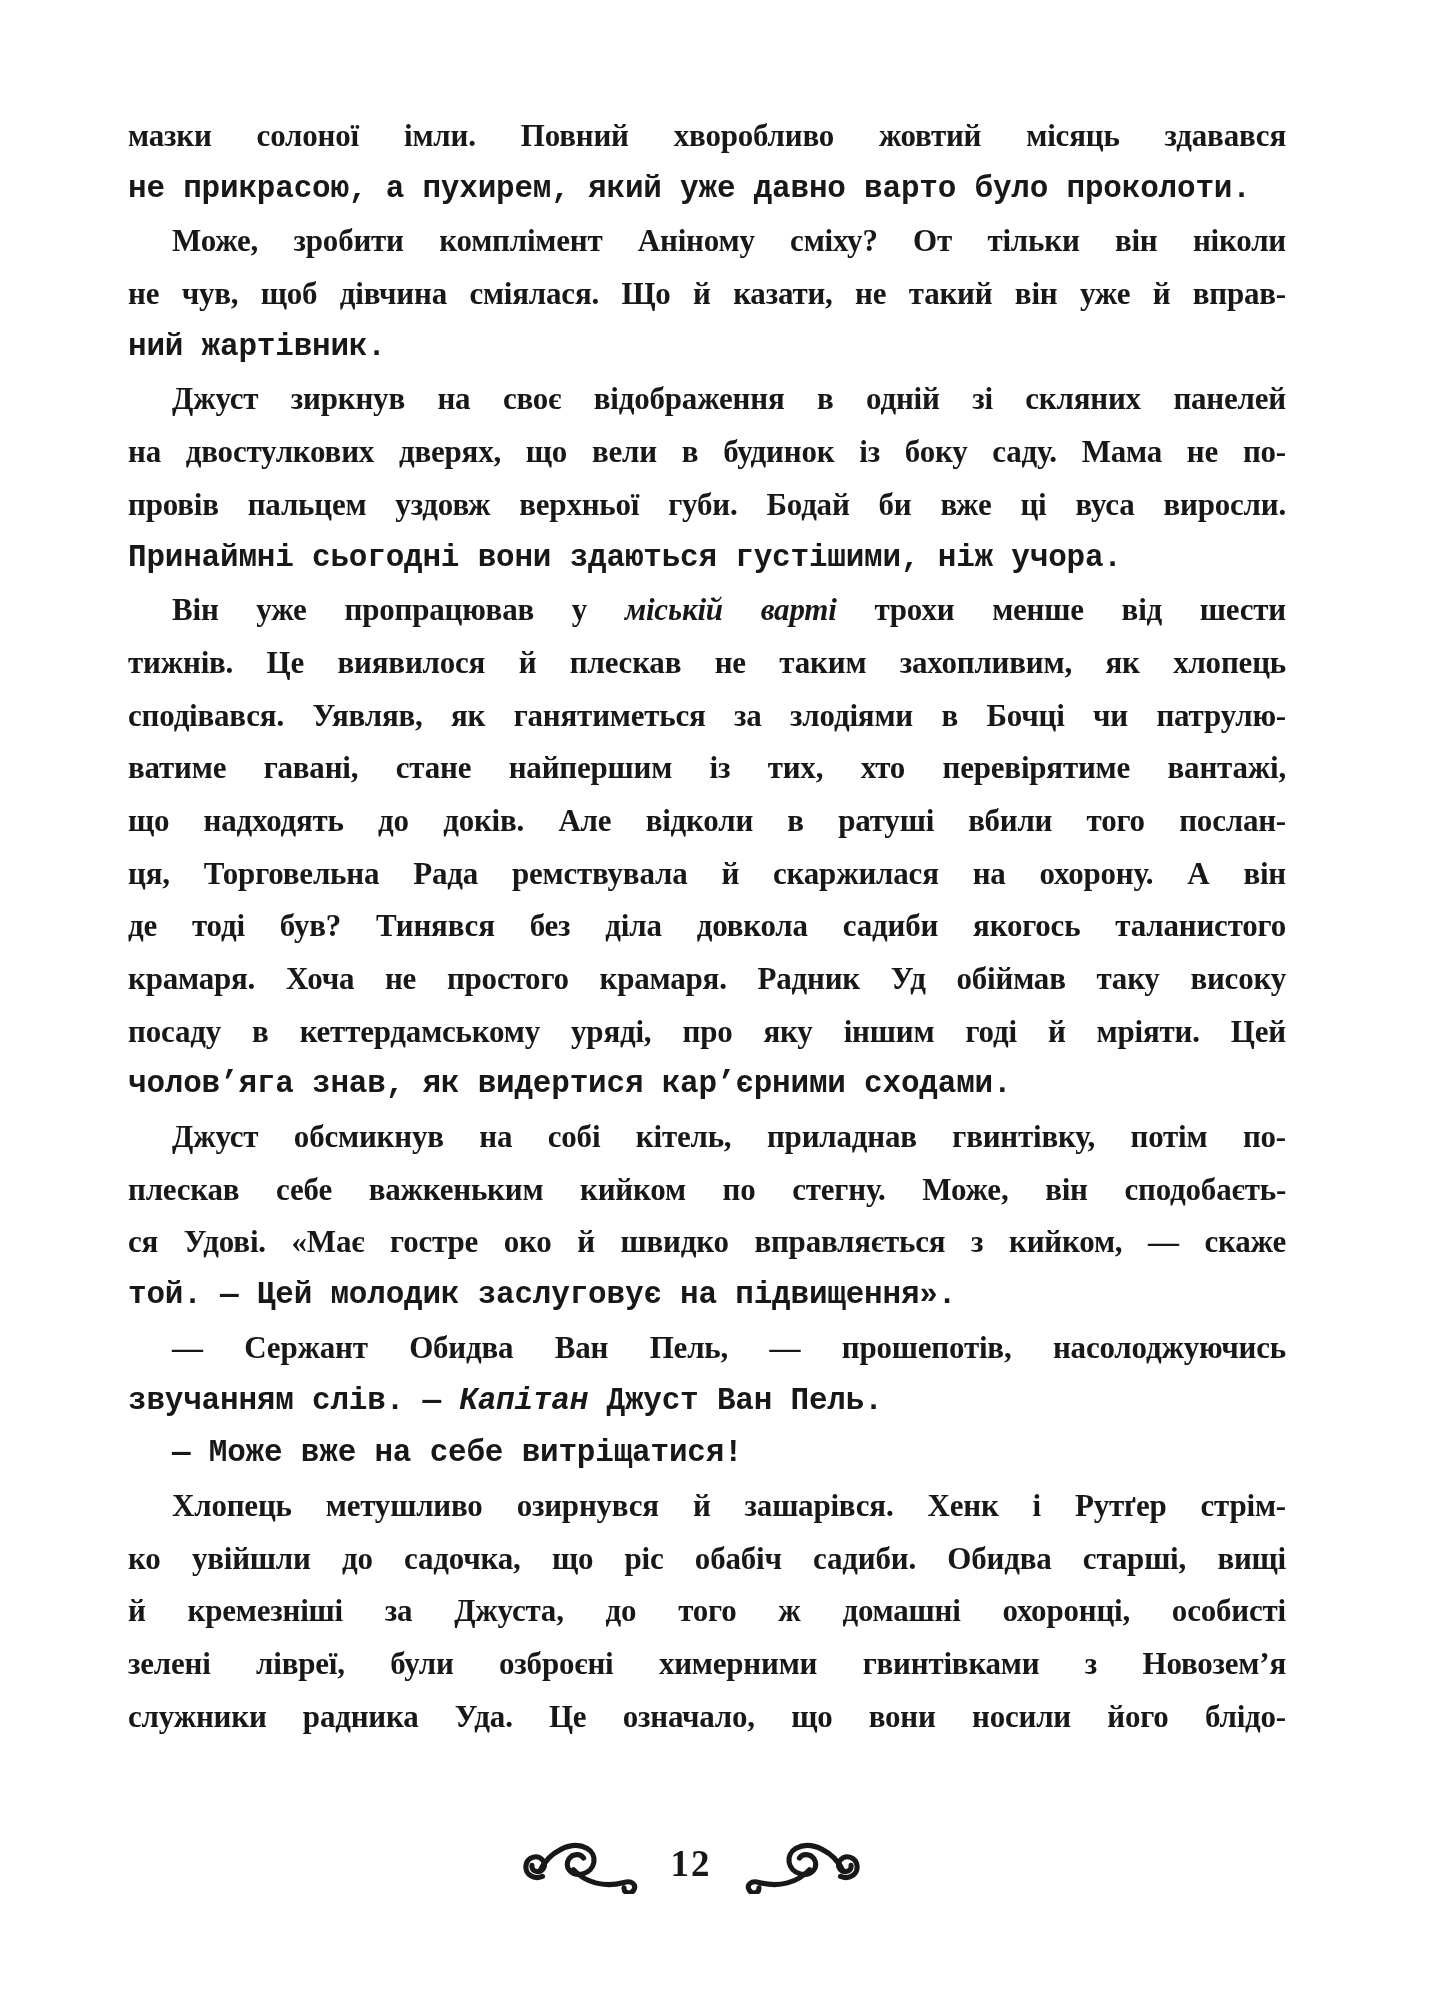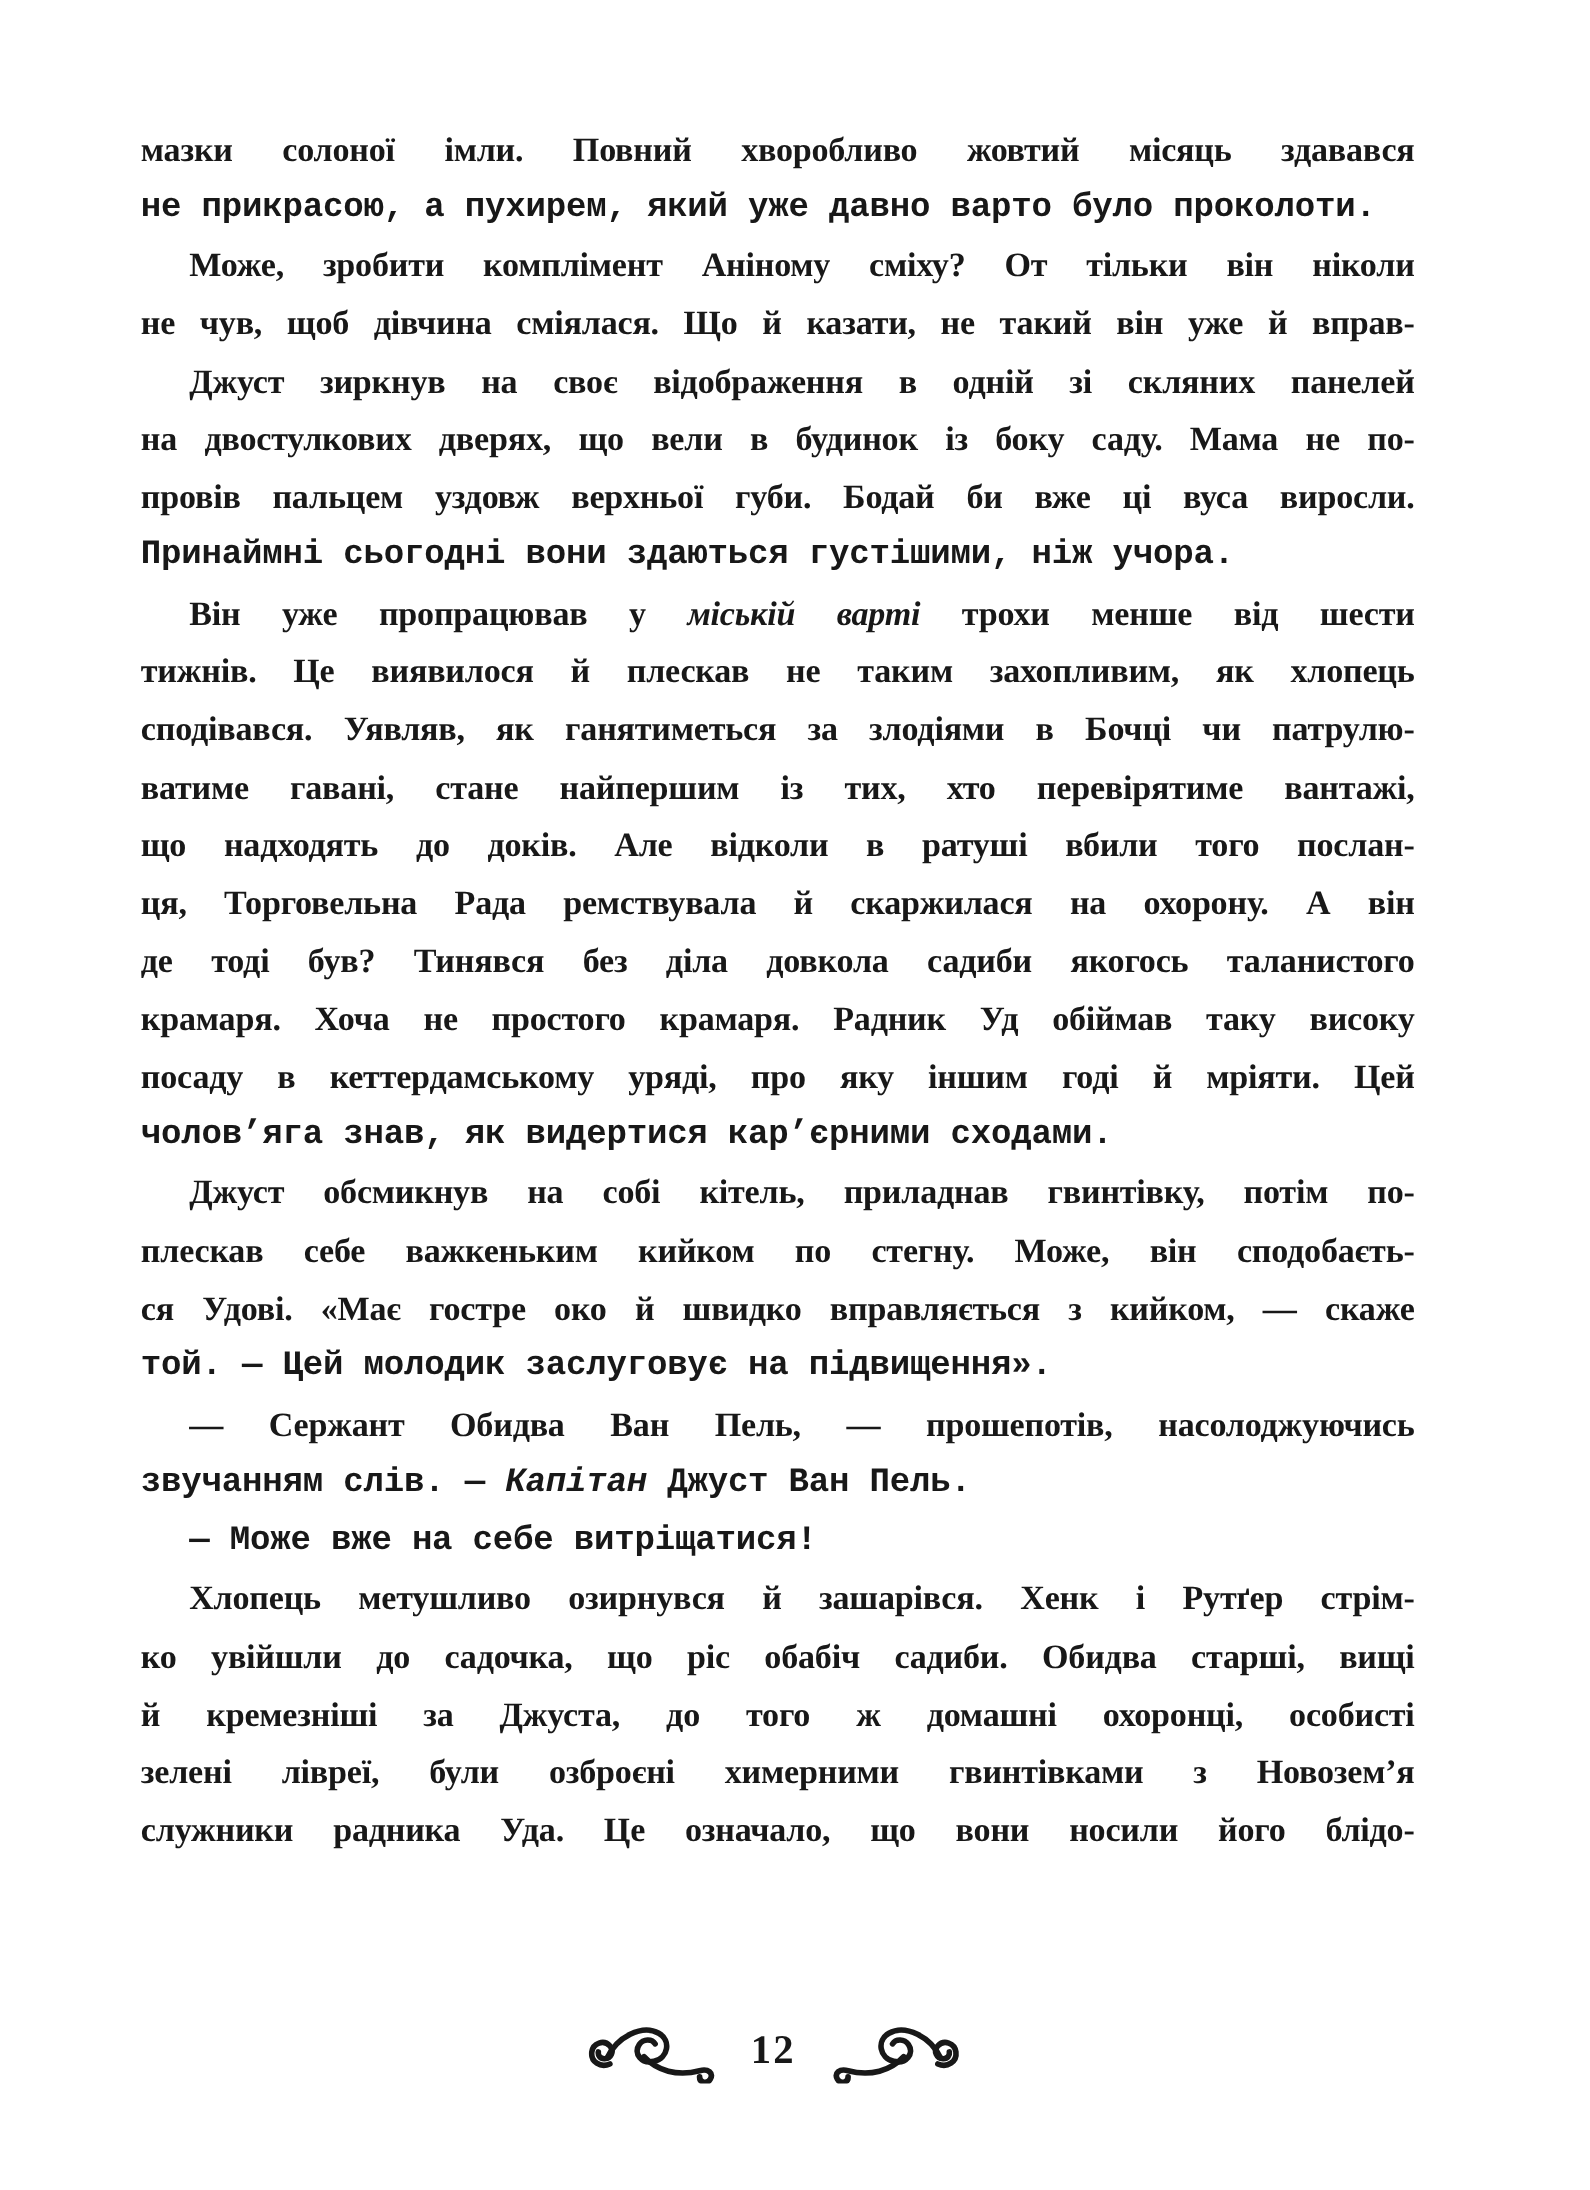--- a/index.html
+++ b/index.html
@@ -37,21 +37,21 @@
   .line.lastline {
     text-align-last: left;
     font-family: Liberation Mono, monospace;
   }
   .it {
     font-style: italic;
   }
   .footer {
     position: absolute;
     top: 1838px;
-    left: 124px;
+    left: 112px;
     width: 1158px;
     display: flex;
     align-items: center;
     justify-content: center;
     gap: 30px;
   }
   .flourish {
     width: 118px;
     height: 56px;
   }
@@ -72,20 +72,21 @@
 </head>
 <body>
 
 <div class="page" style="--ink: #181818; --paper: #ffffff;">
 
   <div class="text-block">
       <div class="line"><span>мазки солоної імли. Повний хворобливо жовтий місяць здавався</span></div>
       <div class="line lastline"><span>не прикрасою, а пухирем, який уже давно варто було проколоти.</span></div>
       <div class="line indent"><span>Може, зробити комплімент Аніному сміху? От тільки він ніколи</span></div>
       <div class="line"><span>не чув, щоб дівчина сміялася. Що й казати, не такий він уже й вправ-</span></div>
+      <div class="line lastline"><span>ний жартівник.</span></div>
       <div class="line indent"><span>Джуст зиркнув на своє відображення в одній зі скляних панелей</span></div>
       <div class="line"><span>на двостулкових дверях, що вели в будинок із боку саду. Мама не по-</span></div>
       <div class="line"><span>провів пальцем уздовж верхньої губи. Бодай би вже ці вуса виросли.</span></div>
       <div class="line lastline"><span>Принаймні сьогодні вони здаються густішими, ніж учора.</span></div>
       <div class="line indent"><span>Він уже пропрацював у </span><span class="it">міській варті</span><span> трохи менше від шести</span></div>
       <div class="line"><span>тижнів. Це виявилося й плескав не таким захопливим, як хлопець</span></div>
       <div class="line"><span>сподівався. Уявляв, як ганятиметься за злодіями в Бочці чи патрулю-</span></div>
       <div class="line"><span>ватиме гавані, стане найпершим із тих, хто перевірятиме вантажі,</span></div>
       <div class="line"><span>що надходять до доків. Але відколи в ратуші вбили того послан-</span></div>
       <div class="line"><span>ця, Торговельна Рада ремствувала й скаржилася на охорону. А він</span></div>

